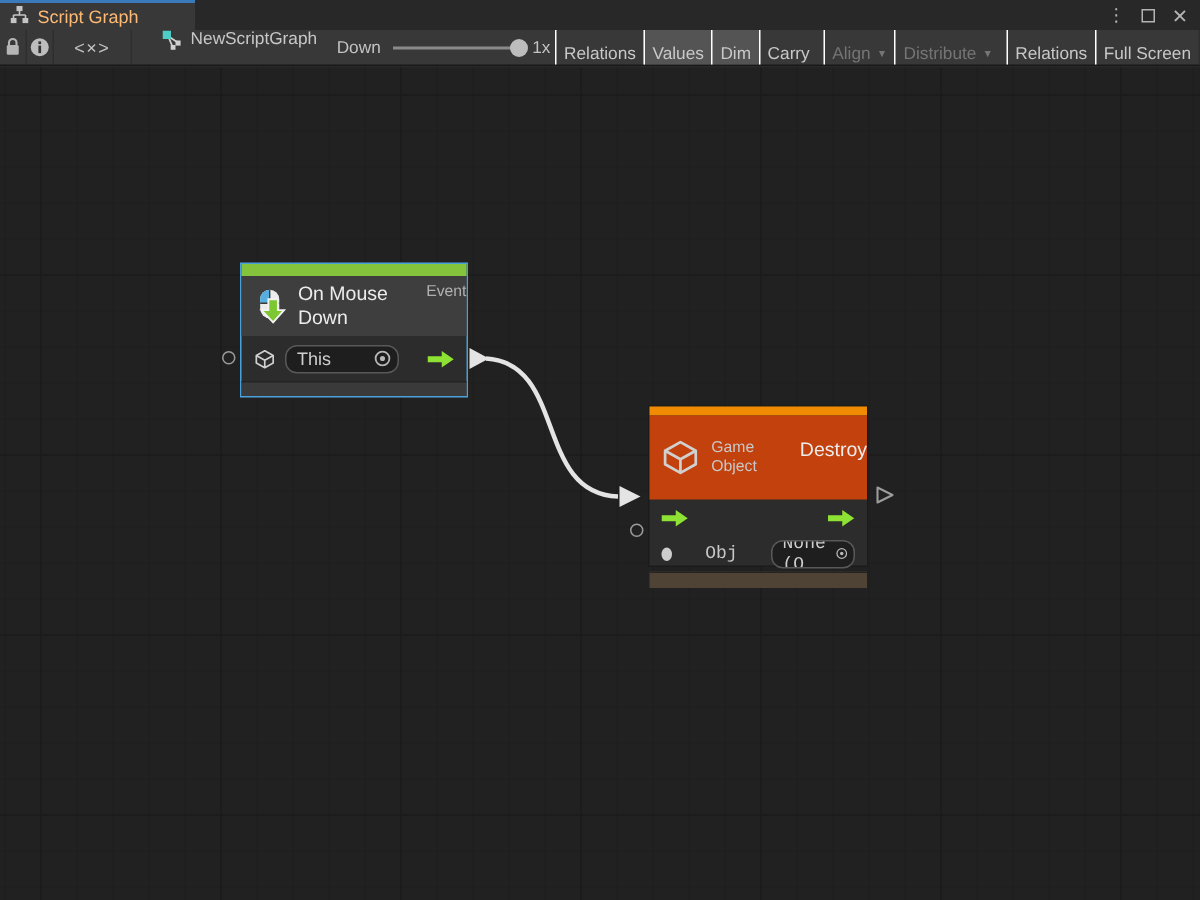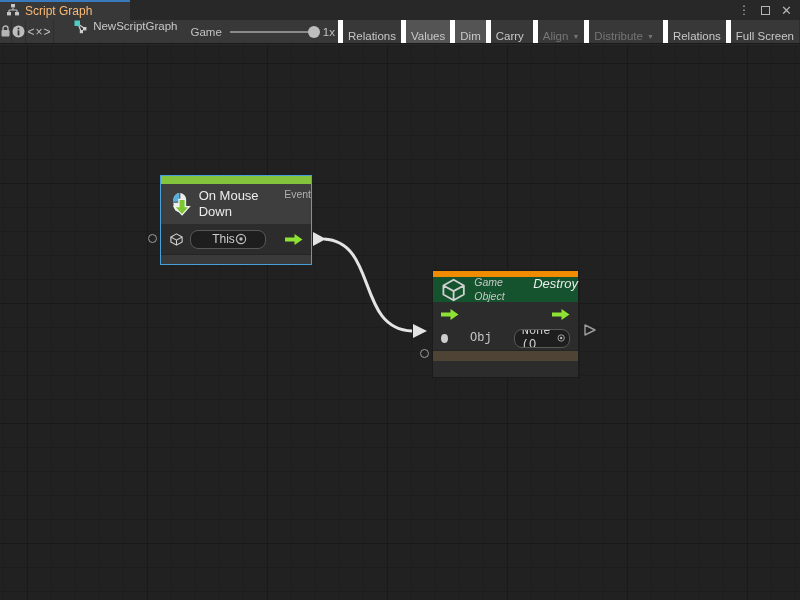--- a/index.html
+++ b/index.html
@@ -27,21 +27,21 @@
                  border-right:1px solid #2e2e2e; color:#c2c2c2; font-size:12px; letter-spacing:1px; }
   .graph-ref { display:flex; align-items:flex-start; gap:5px; margin-left:20px; }
   .zoom-group { display:flex; align-items:center; margin-left:13px; }
   .zoom-label { margin-right:5px; color:#c2c2c2; }
   .zoom-track { position:relative; width:84px; height:2px; background:#8a8a8a; margin:0 3px; }
   .zoom-handle { position:absolute; right:-6px; top:-5px; width:12px; height:12px;
                  border-radius:50%; background:#bdbdbd; }
   .zoom-val { margin-left:6px; color:#c2c2c2; }
   .tb-right { display:flex; align-items:stretch; margin-left:3px; }
   .tb-btn { display:flex; align-items:center; gap:4px; padding:16px 5px;
-            border-left:5px solid #ffffff; color:#c8c8c8; }
+            border-left:1px solid #ffffff; color:#c8c8c8; }
   .tb-btn:last-child { border-right:1px solid #2e2e2e; }
   .tb-btn.active { background:#545454; }
   .tb-btn.disabled { color:#757575; }
   .dd-arrow { font-size:7px; padding-top:1px; }
   .gap { width:4px; }
 
   
   .canvas { position:absolute; left:0; top:45px; width:800px; height:555px;
     background:
       linear-gradient(to right,  #191919 1px, transparent 1px) 27px 18px / 120px 120px,
@@ -50,36 +50,36 @@
       linear-gradient(to bottom, #1d1d1d 1px, transparent 1px) 3px 18px / 24px 24px,
       #212121; }
   .wire-layer { position:absolute; left:0; top:0; width:800px; height:555px; pointer-events:none; }
 
   .node { position:absolute; background:#2c2c2c; }
   .node-event { left:160px; top:130px; width:152px; height:90px; border:1px solid #4aa0db; }
   .node-destroy { left:432px; top:225px; width:147px; height:108px; border:1px solid #1b1b1b; }
   .accent { width:100%; }
   .hdr { display:flex; align-items:center; gap:7px; padding-left:7px; }
   .hdr-event { height:40px; background:#3e3e3e; }
-  .hdr-destroy { height:25px; background:#14532d;font-style:italic; }
+  .hdr-destroy { height:56px; background:#c2410c; }
   .hdr-text { display:flex; flex-direction:row; line-height:1.25; }
   .n-title { color:#ececec; font-size:13px; }
   .n-sub { color:#b0b0b0; font-size:10.5px; }
   .n-cat { color:#c8c8c8; font-size:10.5px; }
   .body-row { display:flex; align-items:center; padding:0 8px; }
   .row-ev { height:30px; gap:6px; }
   .row-flow { height:24px; }
   .row-obj { height:24px; gap:22px;font-family:Liberation Mono, monospace; }
   .footer-ev { height:10px; background:#3a3a3a; border-top:1px solid #242424; }
   .footer-de { height:11px; background:#4f4336; border-top:1px solid #242424; }
 
   .field { display:flex; align-items:center; justify-content:space-between; height:19px;
            background:#1e1e1e; border:1px solid #585858; border-radius:8px;
            padding:0 4px 0 7px; color:#cfcfcf; font-size:12px; overflow:hidden; }
-  .field-this { width:76px;justify-content:center; }
+  .field-this { width:76px; }
   .field-obj { width:68px; }
   .spacer { flex:1; }
   .dot { width:9px; height:9px; border-radius:50%; background:#cdcdcd; }
   .obj-label { color:#c8c8c8; font-size:12px; }
 
   .port { position:absolute; width:9px; height:9px; border:1.5px solid #9c9c9c; border-radius:50%; }
   .port-ev { left:148px; top:189px; }
   .port-de { left:420px; top:304px; }
   .tri-out { position:absolute; left:583px; top:278px; }
 </style>
@@ -129,21 +129,21 @@
       <svg width="14" height="14" viewBox="0 0 14 14">
         <path d="M4 4 L10 8 M4 4 L7 11" stroke="#cfcfcf" stroke-width="1.2" fill="none"></path>
         <rect x="0.5" y="0.5" width="5.5" height="5.5" fill="#4ecdc4"></rect>
         <rect x="9" y="7" width="3.4" height="3.4" fill="#cfcfcf"></rect>
         <rect x="5.8" y="10" width="3.2" height="3.2" fill="#cfcfcf"></rect>
       </svg>
       <span>NewScriptGraph</span>
     </div>
 
     <div class="zoom-group">
-      <span class="zoom-label">Game</span>
+      <span class="zoom-label">Down</span>
       <div class="zoom-track">
         <div class="zoom-handle"></div>
       </div>
       <span class="zoom-val">1x</span>
     </div>
 
     <div class="tb-right">
       <div class="tb-btn">
         <span>Relations</span>
       </div>

